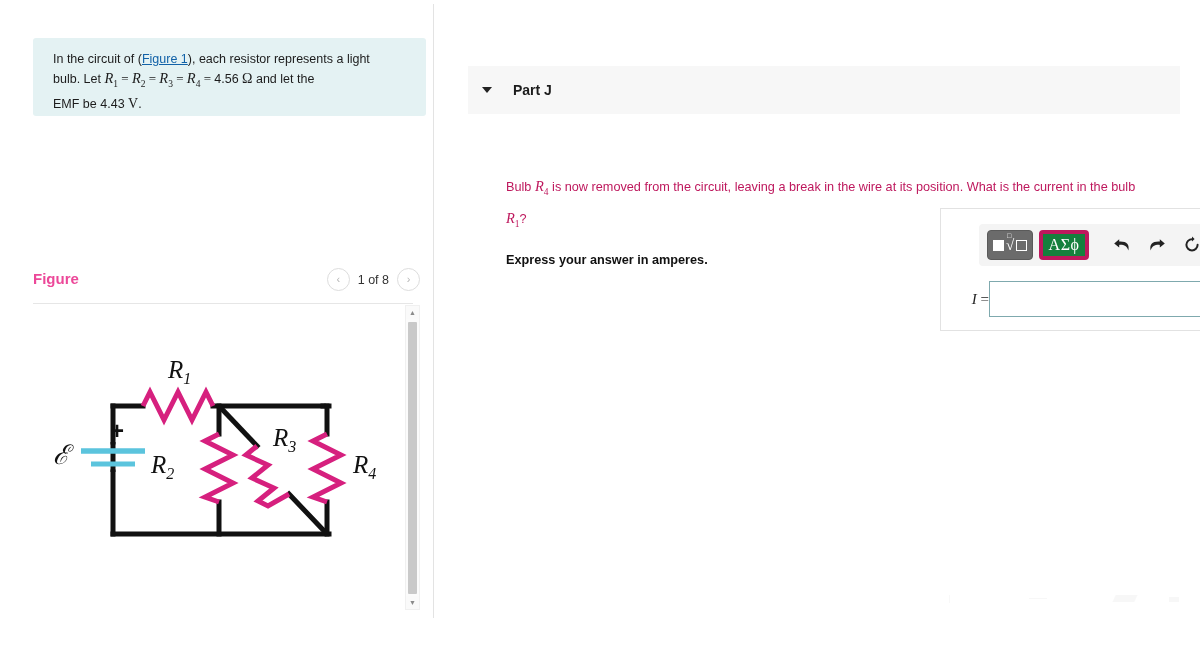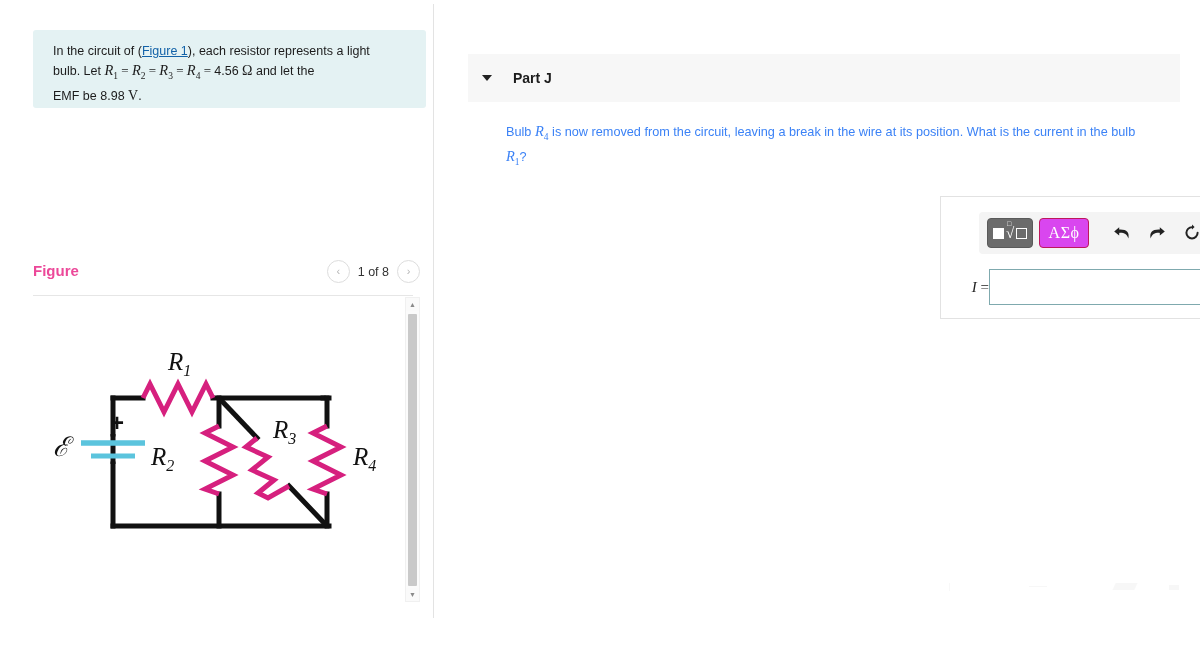--- a/index.html
+++ b/index.html
@@ -6,21 +6,21 @@
     margin: 0; padding: 0;
     width: 1200px; height: 647px;
     background: #ffffff;
     font-family: "Liberation Sans", sans-serif;
     color: #222;
     overflow: hidden;
   }
   .page { position: relative; width: 1200px; height: 647px; }
 
   
-  .left-col { position: absolute; left: 0; top: 8px; width: 433px; height: 453px; }
+  .left-col { position: absolute; left: 0; top: 16px; width: 433px; height: 453px; }
   .divider-v {
     position: absolute; left: 433px; top: 4px;
     width: 1px; height: 614px; background: #e3e3e3;
   }
 
   .problem-card {
     position: absolute; left: 33px; top: 22px;
     width: 393px; height: 78px;
     background: #e4f2f3;
     border-radius: 3px;
@@ -69,34 +69,34 @@
     color: #8a8a8a; font-size: 7px; background: #fafafa;
   }
   .fig-scroll .arrow.up { top: 0; }
   .fig-scroll .arrow.down { bottom: 0; }
   .fig-scroll .thumb {
     position: absolute; left: 2px; top: 16px; width: 9px; height: 272px;
     background: #c9c9c9; border-radius: 1px;
   }
 
   
-  .right-col { position: absolute; left: 434px; top: 0; width: 766px; height: 611px; text-decoration: underline; }
+  .right-col { position: absolute; left: 434px; top: 12px; width: 766px; height: 611px; text-decoration: underline; }
   .part-header {
     position: absolute; left: 34px; top: 54px; width: 712px; height: 48px;
     background: #f7f7f7; display: flex; align-items: center;
   }
   .caret {
     margin-left: 14px; width: 0; height: 0;
     border-left: 5px solid transparent; border-right: 5px solid transparent;
     border-top: 6px solid #222;
   }
   .part-title { margin-left: 21px; font-size: 14px; font-weight: bold; color: #1c1c1c; }
 
   .qbody { position: absolute; left: 72px; top: 122px; width: 650px; }
-  .qtext { font-size: 12.7px; line-height: 19px; color: #3b82f6; }
+  .qtext { font-size: 12.7px; line-height: 26px; color: #be185d; margin-top: 39px; }
   .qinstr { margin-top: 16px; font-size: 12.7px; font-weight: bold; color: #111; }
 
   .answer-box {
     position: absolute; left: 506px; top: 196px; width: 408px; height: 123px;
     border: 1px solid #e2e2e2; background: #fff; box-sizing: border-box;
   }
   .mathbar {
     position: absolute; left: 38px; top: 15px; width: 331px; height: 42px;
     background: #f4f4f4; border-radius: 4px; display: flex; align-items: center;
   }
@@ -106,21 +106,21 @@
   }
   .mbtn.tmpl {
     margin-left: 8px; width: 46px; background: #6b6b6b; border: 1px solid #5a5a5a;
     padding: 0 3px; gap: 2px;
   }
   .sq-filled { width: 11px; height: 11px; background: #fff; display: inline-block; }
   .root { position: relative; font-family: "Liberation Serif", serif; font-size: 15px; line-height: 1; }
   .root .idx { position: absolute; left: 1px; top: -5px; font-size: 7px; }
   .sq-open { width: 9px; height: 9px; border: 1.2px solid #fff; display: inline-block; }
   .mbtn.greek {
-    margin-left: 6px; width: 50px; background: #d946ef; border: 1px solid #be185d;
+    margin-left: 6px; width: 50px; background: #15803d; border: 4px solid #be185d;
     font-family: "Liberation Serif", serif; font-size: 16px; letter-spacing: .5px; text-align: right;
   }
   .tool { margin-left: 17px; color: #222; display: flex; align-items: center; }
   .tool.first { margin-left: 24px; }
   .tool svg { display: block; }
 
   .answer-row {
     position: absolute; left: 10px; top: 70px; width: 390px; height: 40px;
     display: flex; align-items: center;
   }
@@ -139,21 +139,21 @@
 <body>
 
 <div class="page">
 
   <div class="left-col">
 
     <div class="problem-card">
       <div class="problem-text">
         <span>In the circuit of (</span><a href="#">Figure 1</a><span>), each resistor represents a light</span><br>
         <span>bulb. Let </span><span class="mi"><span>R</span><sub class="s">1</sub></span><span class="mn"> = </span><span class="mi"><span>R</span><sub class="s">2</sub></span><span class="mn"> = </span><span class="mi"><span>R</span><sub class="s">3</sub></span><span class="mn"> = </span><span class="mi"><span>R</span><sub class="s">4</sub></span><span class="mn"> = </span><span>4.56</span>&nbsp;<span class="mu">Ω</span><span> and let the</span><br>
-        <span>EMF be </span><span>8.98</span>&nbsp;<span class="mu">V</span><span>.</span>
+        <span>EMF be </span><span>4.43</span>&nbsp;<span class="mu">V</span><span>.</span>
       </div>
     </div>
 
     <div class="figure-head">
       <div class="figure-title">Figure</div>
       <div class="fig-nav">
         <div class="nav-btn">
           <span>‹</span>
         </div>
         <div class="nav-count">1 of 8</div>
@@ -226,20 +226,21 @@
 
   <div class="right-col">
 
     <div class="part-header">
       <div class="caret"></div>
       <div class="part-title">Part J</div>
     </div>
 
     <div class="qbody">
       <div class="qtext"><span>Bulb </span><span class="mi"><span>R</span><sub class="s">4</sub></span><span> is now removed from the circuit, leaving a break in the wire at its position. What is the current in the bulb </span><span class="mi"><span>R</span><sub class="s">1</sub></span><span>?</span></div>
+      <div class="qinstr">Express your answer in amperes.</div>
     </div>
 
     <div class="answer-box">
 
       <div class="mathbar">
         <div class="mbtn tmpl">
           <span class="sq-filled"></span>
           <span class="root"><span class="idx">□</span>√</span>
           <span class="sq-open"></span>
         </div>

